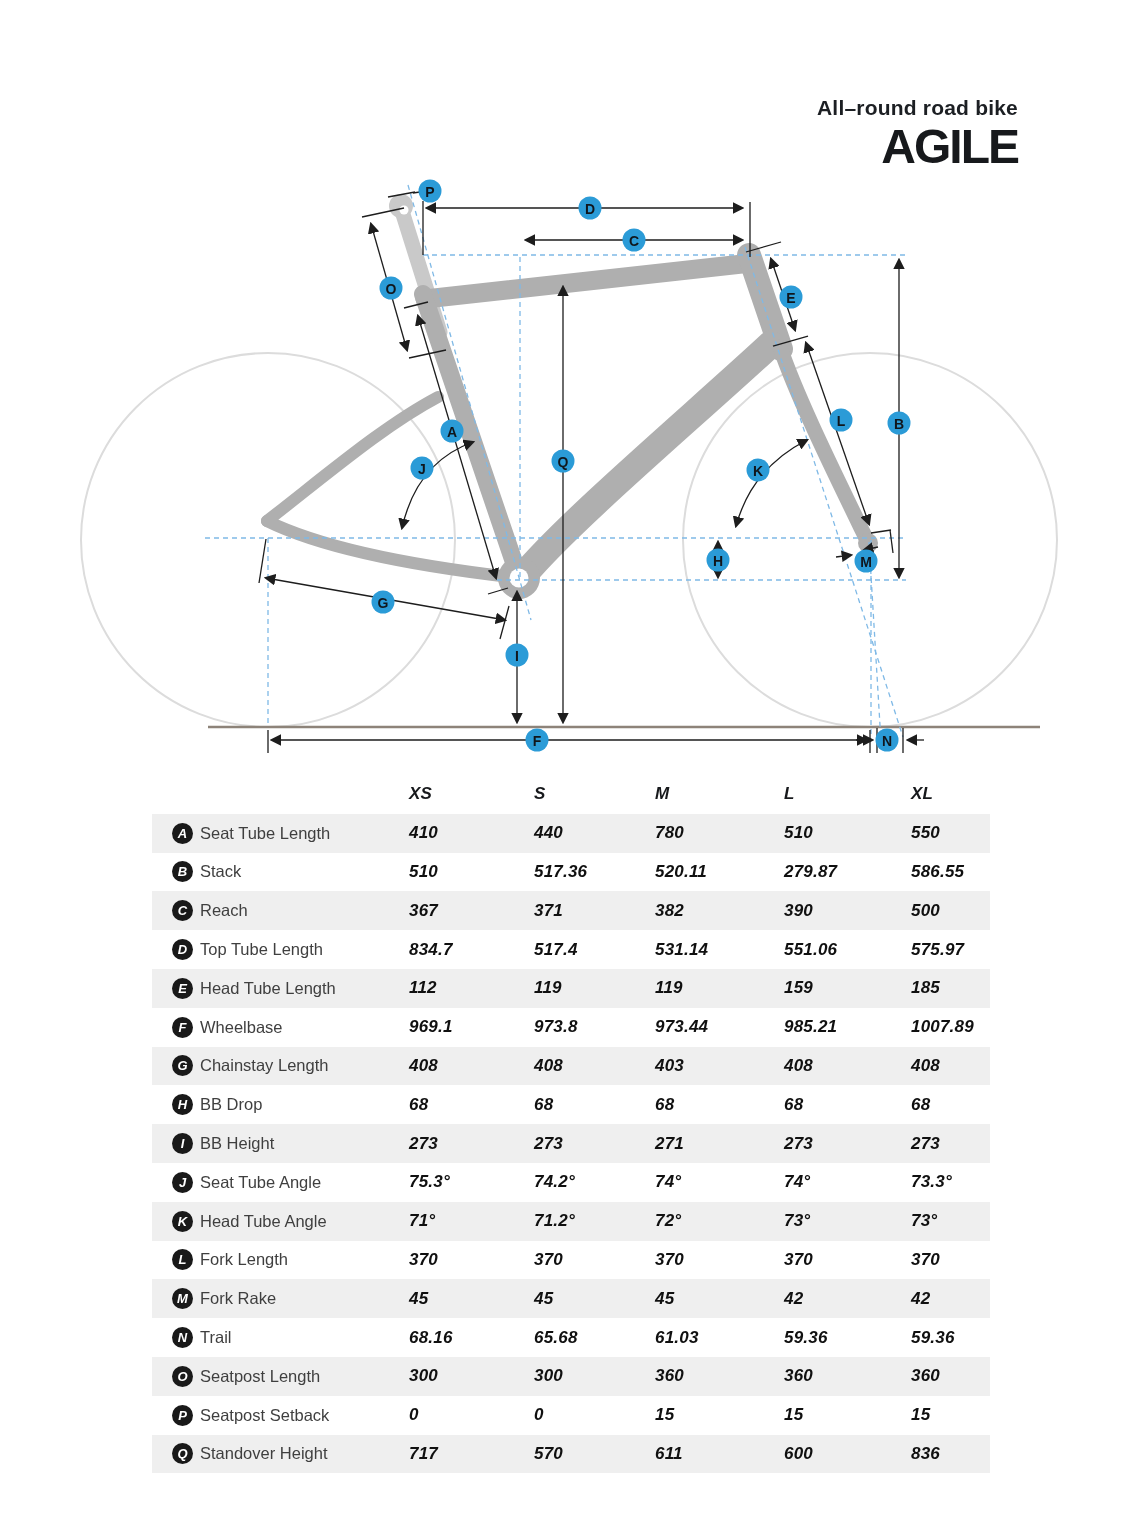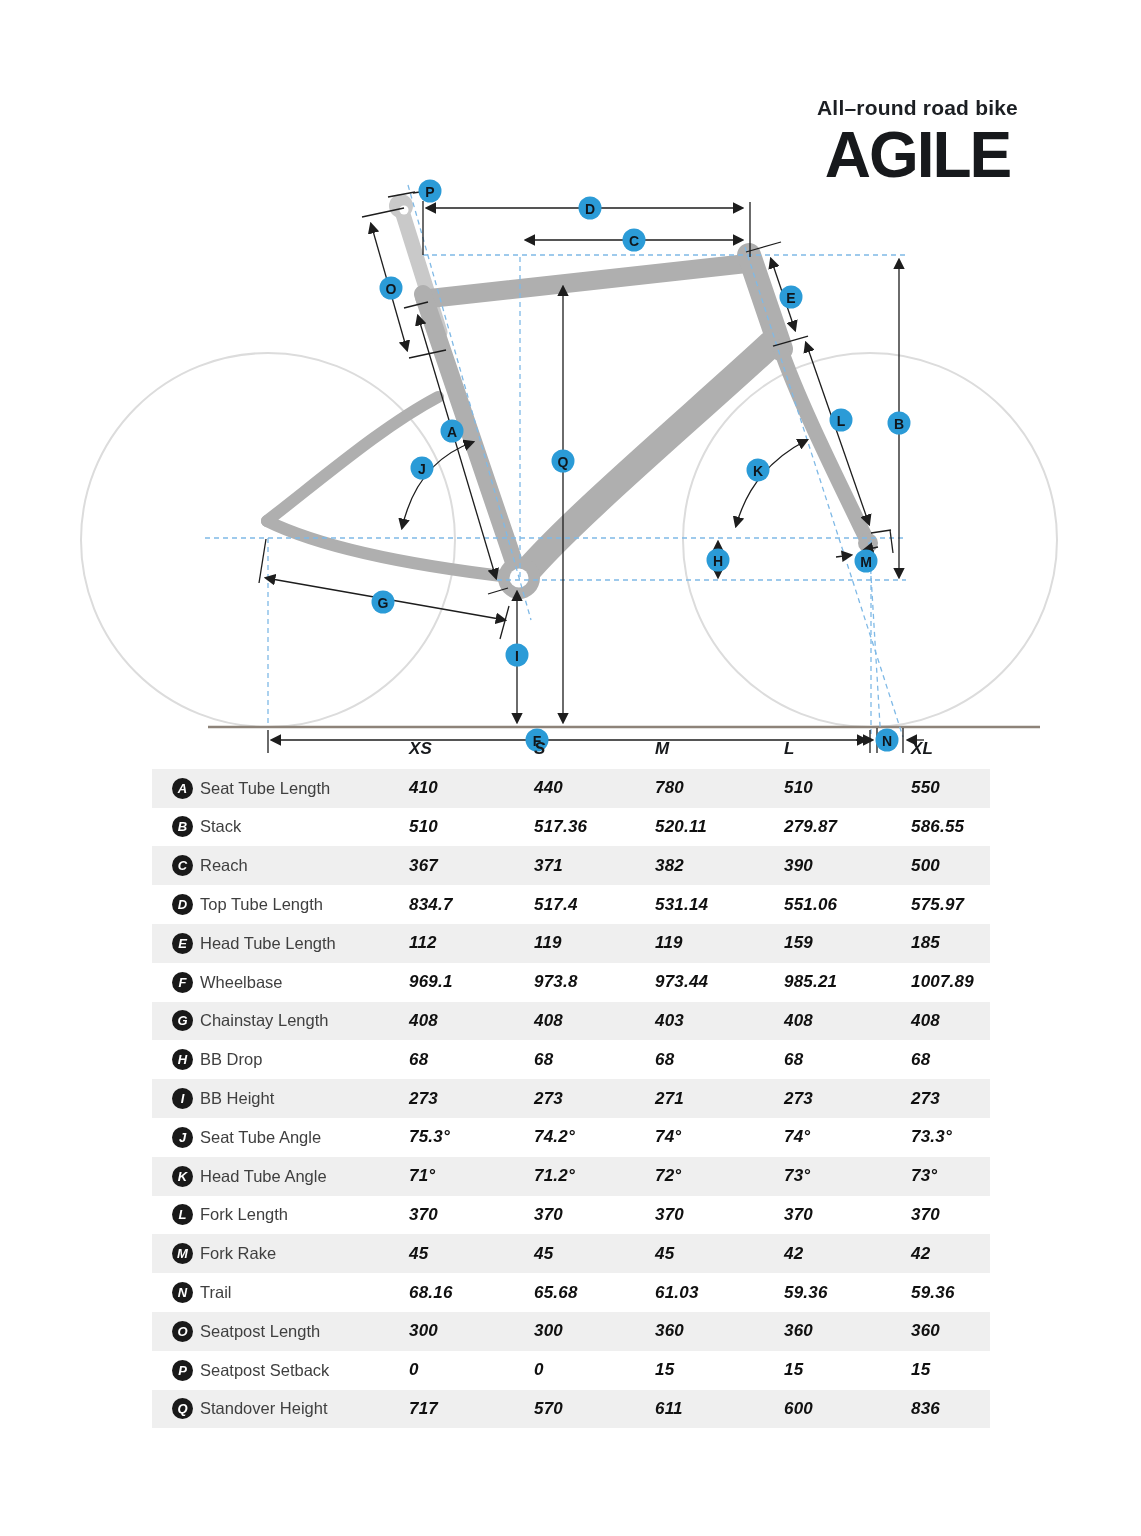--- a/index.html
+++ b/index.html
@@ -1,34 +1,34 @@
 <!DOCTYPE html>
 <html><head>
 <meta charset="utf-8">
 <style>
   html,body{margin:0;padding:0;background:#ffffff;}
   .page{
     position:relative;width:1141px;height:1536px;background:#ffffff;
     font-family:"Liberation Sans", sans-serif;overflow:hidden;
   }
   
-  .brand{position:absolute;top:96px;right:123px;text-align:center;}
+  .brand{position:absolute;top:96px;right:123px;text-align:right;}
   .brand-sub{font-size:21px;font-weight:700;color:#1c1f23;letter-spacing:.2px;}
-  .brand-name{font-size:64px;font-weight:800;color:#17191c;letter-spacing:-2px;line-height:1.0;margin-top:3px;}
+  .brand-name{font-size:48px;font-weight:800;color:#17191c;letter-spacing:-2px;line-height:1.0;margin-top:3px;}
   
   .diagram{position:absolute;left:0;top:0;}
   .wheel{fill:none;stroke:#dcdcdc;stroke-width:2;}
   .ground{stroke:#8d8379;stroke-width:2.5;}
   .frame{stroke:#afafaf;fill:none;stroke-linecap:round;}
   .post{stroke:#c9c9c9;fill:none;stroke-linecap:round;}
   .dash{stroke:#7fb9e6;stroke-width:1.3;fill:none;stroke-dasharray:5 4;}
   .dim{stroke:#1d1d1d;stroke-width:1.3;fill:none;}
   .mk-letter{font:700 14px "Liberation Sans", sans-serif;fill:#10161c;text-anchor:middle;dominant-baseline:central;}
   
-  .geo-table{position:absolute;left:152px;top:730px;width:838px;}
+  .geo-table{position:absolute;left:152px;top:775px;width:838px;}
   .t-row{
     display:grid;grid-template-columns:237px 125px 121px 129px 127px 1fr;
     align-items:center;height:38.8px;padding-left:20px;box-sizing:border-box;
   }
   .t-row.alt{background:#efefef;}
   .t-head .t-val{color:#17191c;}
   .t-val{font-size:17px;font-weight:700;font-style:italic;color:#101010;letter-spacing:.2px;}
   .t-label{display:flex;align-items:center;gap:7px;font-size:16.5px;color:#3f3f3f;}
   .t-badge{
     width:21px;height:21px;border-radius:50%;background:#191919;color:#ffffff;

